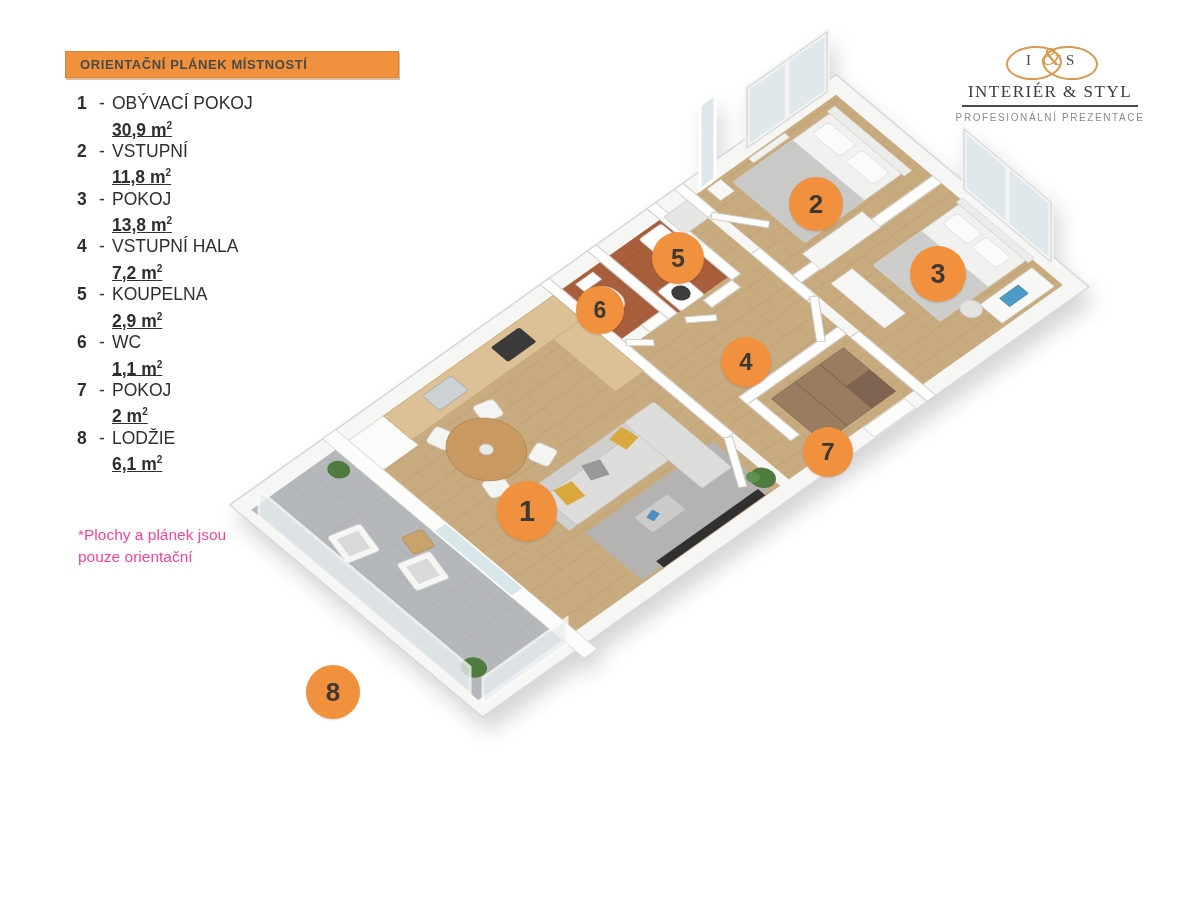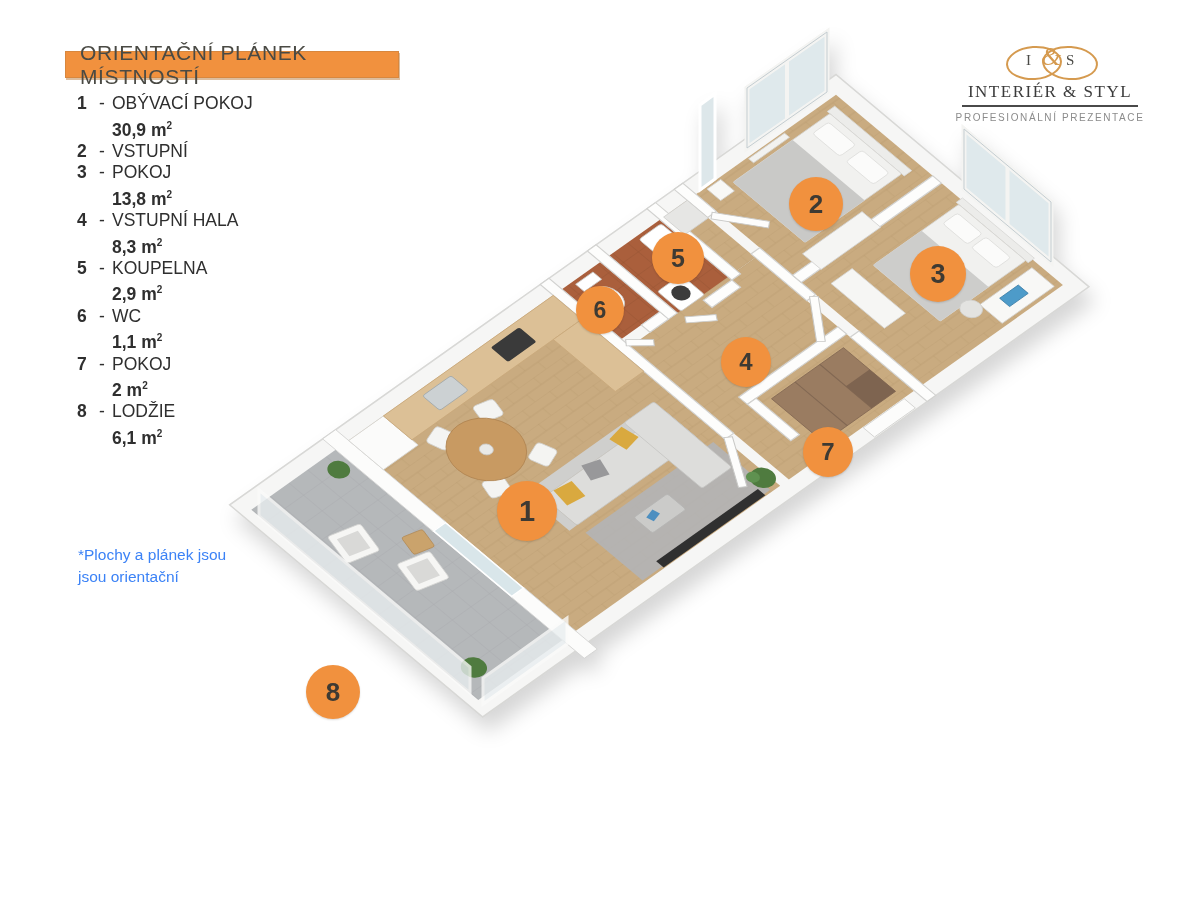--- a/index.html
+++ b/index.html
@@ -12,35 +12,35 @@
        font-family:"Liberation Sans", sans-serif;color:var(--legend-text);}
   #stage{position:relative;width:1200px;height:900px;background:#ffffff;}
 
   
   .title-bar{
     position:absolute;left:65px;top:51px;width:318px;height:25px;
     background:var(--accent);border:1px solid #d8873e;
     display:flex;align-items:center;padding-left:14px;
     box-shadow:1px 2px 0 rgba(178,108,40,.45);
   }
-  .title-bar span{font-size:21px;letter-spacing:.6px;color:#4a4a44;font-weight:400;}
+  .title-bar span{font-size:13px;letter-spacing:.6px;color:#4a4a44;font-weight:700;}
 
   
   .legend{position:absolute;left:77px;top:93px;width:300px;}
   .legend-item{margin:0;}
   .legend-line{display:flex;line-height:21.5px;font-size:17.5px;}
   .legend-num{width:22px;font-weight:700;flex:0 0 22px;}
   .legend-dash{width:13px;flex:0 0 13px;}
   .legend-name{white-space:nowrap;}
   .legend-cont{padding-left:35px;line-height:21.5px;font-size:17.5px;white-space:nowrap;}
-  .legend-area{padding-left:35px;line-height:21.5px;font-size:17.5px;font-weight:700;}
+  .legend-area{padding-left:35px;line-height:21.5px;font-size:17.5px;font-weight:700;text-decoration:underline;}
   .legend-area sup{font-size:10px;font-weight:700;}
 
   
-  .footnote{position:absolute;left:78px;top:544px;font-size:15.5px;line-height:22px;color:#3b82f6;}
+  .footnote{position:absolute;left:78px;top:524px;font-size:15.5px;line-height:22px;color:#ec4899;}
 
   
   .logo{position:absolute;left:975px;top:44px;width:150px;display:flex;flex-direction:column;align-items:center;}
   .logo-mono{position:relative;width:96px;height:36px;}
   .logo-ellipse{position:absolute;top:2px;width:52px;height:30px;border:2px solid var(--logo-gold);border-radius:50%;}
   .logo-ellipse.left{left:4px;transform:rotate(-4deg);}
   .logo-ellipse.right{left:40px;transform:rotate(4deg);}
   .logo-letter{position:absolute;top:8px;font-family:"Liberation Serif",serif;font-size:15px;color:#4a4a46;}
   .logo-letter.l{left:24px;}
   .logo-letter.r{left:64px;}
@@ -232,36 +232,37 @@
           <span class="legend-name">OBÝVACÍ POKOJ</span>
         </div>
         <div class="legend-area"><span>30,9 m</span><sup>2</sup></div>
       </div>
       <div class="legend-item">
         <div class="legend-line">
           <span class="legend-num">2</span>
           <span class="legend-dash">-</span>
           <span class="legend-name">VSTUPNÍ</span>
         </div>
+        <div class="legend-area"><span>11,8 m</span><sup>2</sup></div>
       </div>
       <div class="legend-item">
         <div class="legend-line">
           <span class="legend-num">3</span>
           <span class="legend-dash">-</span>
           <span class="legend-name">POKOJ</span>
         </div>
         <div class="legend-area"><span>13,8 m</span><sup>2</sup></div>
       </div>
       <div class="legend-item">
         <div class="legend-line">
           <span class="legend-num">4</span>
           <span class="legend-dash">-</span>
           <span class="legend-name">VSTUPNÍ HALA</span>
         </div>
-        <div class="legend-area"><span>8,3 m</span><sup>2</sup></div>
+        <div class="legend-area"><span>7,2 m</span><sup>2</sup></div>
       </div>
       <div class="legend-item">
         <div class="legend-line">
           <span class="legend-num">5</span>
           <span class="legend-dash">-</span>
           <span class="legend-name">KOUPELNA</span>
         </div>
         <div class="legend-area"><span>2,9 m</span><sup>2</sup></div>
       </div>
       <div class="legend-item">
@@ -285,21 +286,21 @@
           <span class="legend-num">8</span>
           <span class="legend-dash">-</span>
           <span class="legend-name">LODŽIE</span>
         </div>
         <div class="legend-area"><span>6,1 m</span><sup>2</sup></div>
       </div>
     </div>
 
   <div class="footnote">
     <div>*Plochy  a plánek jsou</div>
-    <div>jsou orientační</div>
+    <div>pouze orientační</div>
   </div>
 
   <div class="logo">
     <div class="logo-mono">
       <div class="logo-ellipse left"></div>
       <div class="logo-ellipse right"></div>
       <span class="logo-letter l">I</span>
       <span class="logo-amp">&amp;</span>
       <span class="logo-letter r">S</span>
     </div>

